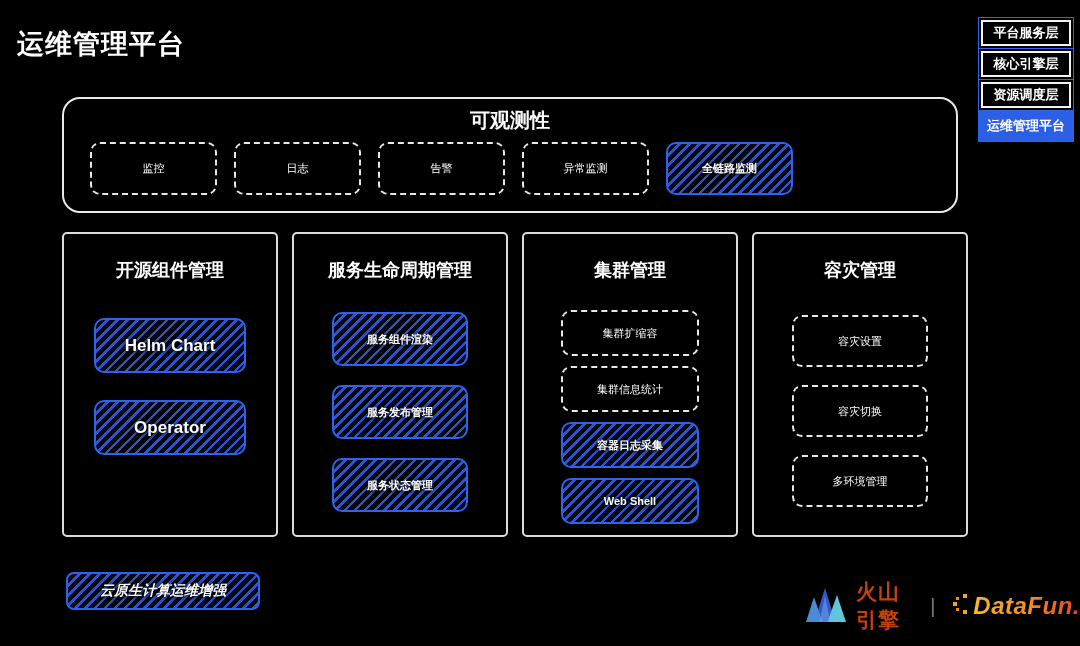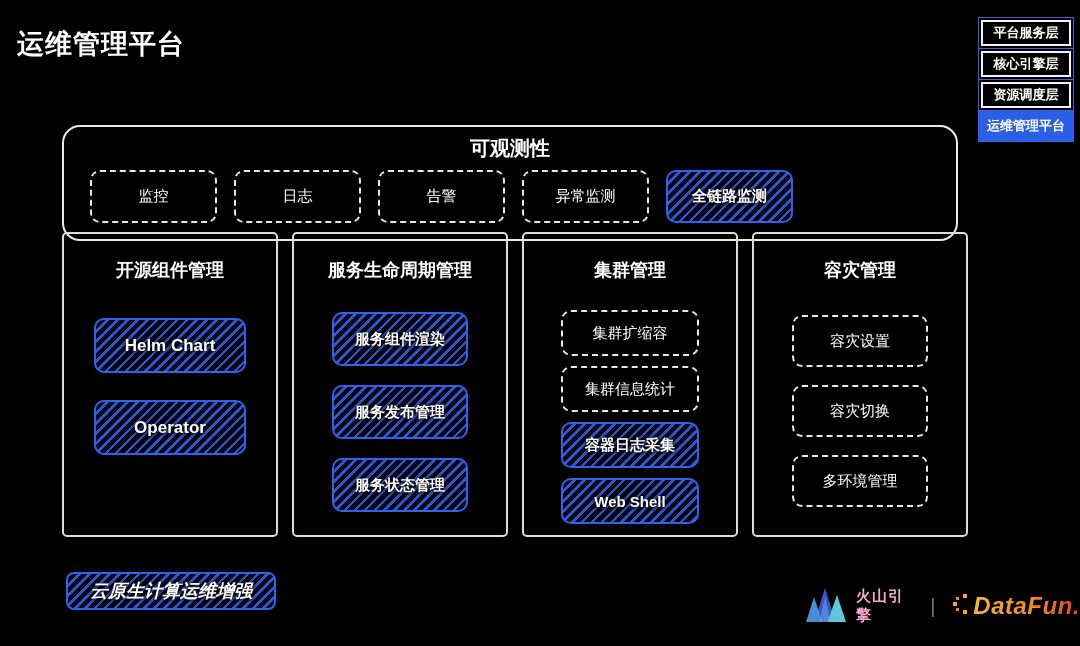--- a/index.html
+++ b/index.html
@@ -19,34 +19,34 @@
   }
   .legend-inner{
     border:2px solid #f2f2f2;padding:2px 2px;text-align:center;
     font-size:13px;font-weight:bold;color:#fff;white-space:nowrap;
   }
   .legend-cell.active{background:#2b5fe5;}
   .legend-cell.active .legend-inner{border-color:transparent;}
   
   .node{
     display:flex;align-items:center;justify-content:center;
-    font-size:15px;font-weight:500;color:#fff;white-space:nowrap;
+    font-size:11px;font-weight:500;color:#fff;white-space:nowrap;
     border-radius:10px;box-sizing:border-box;
   }
   .node.dashed{border:2px dashed #e8e8e8;background:transparent;}
   .node.hatched{
     border:2px solid #2e63ee;
     background:repeating-linear-gradient(135deg,#2a55d4 0px,#2a55d4 2.5px,#05060c 2.5px,#05060c 7px);
     text-shadow:0 1px 3px rgba(0,0,0,.95),0 0 6px rgba(0,0,0,.7);
     font-weight:bold;
   }
   
   .obs{
     position:absolute;left:62px;top:97px;width:896px;height:116px;
-    border:2px solid #e9e9e9;border-radius:18px;box-sizing:border-box;margin-top:28px;
+    border:2px solid #e9e9e9;border-radius:18px;box-sizing:border-box;
   }
   .obs-title{
     position:absolute;left:0;right:0;top:8px;text-align:center;
     font-size:20px;font-weight:bold;
   }
   .obs-items{
     position:absolute;left:26px;top:43px;display:flex;gap:17px;
   }
   .obs-items .node{width:127px;height:53px;}
   
@@ -61,29 +61,29 @@
   }
   .col-items{
     position:absolute;left:0;right:0;display:flex;flex-direction:column;align-items:center;
   }
   .col-1 .col-items{top:78px;gap:21px;} .col-1 .node{width:152px;height:55px;font-size:17px;margin-top:6px;}
   .col-2 .col-items{top:78px;gap:19px;} .col-2 .node{width:136px;height:54px;}
   .col-3 .col-items{top:76px;gap:10px;} .col-3 .node{width:138px;height:46px;}
   .col-4 .col-items{top:81px;gap:18px;} .col-4 .node{width:136px;height:52px;}
   
   .bottom-tag{
-    position:absolute;left:66px;top:572px;width:210px;height:38px;
-    border-radius:8px;font-style:italic;font-size:18px;font-weight:bold;
+    position:absolute;left:66px;top:572px;width:194px;height:38px;
+    border-radius:8px;font-style:italic;font-size:14px;font-weight:bold;
   }
   
   .brands{
     position:absolute;left:806px;top:584px;height:44px;
     display:flex;align-items:center;gap:10px;
   }
-  .volcano-name{font-size:15px;font-weight:bold;color:#f9a8d4;letter-spacing:1px;}
+  .volcano-name{font-size:21px;font-weight:bold;color:#c2410c;letter-spacing:1px;}
   .brand-divider{color:#7a7a7a;font-size:20px;font-weight:300;margin:0 8px;}
   .datafun{display:flex;align-items:center;gap:4px;}
   .datafun-text{
     font-size:24px;font-weight:bold;font-style:italic;letter-spacing:.5px;
     background:linear-gradient(90deg,#f7b733 0%,#f08c1e 55%,#e8402a 100%);
     -webkit-background-clip:text;background-clip:text;color:transparent;
   }
 </style>
 </head>
 <body>

